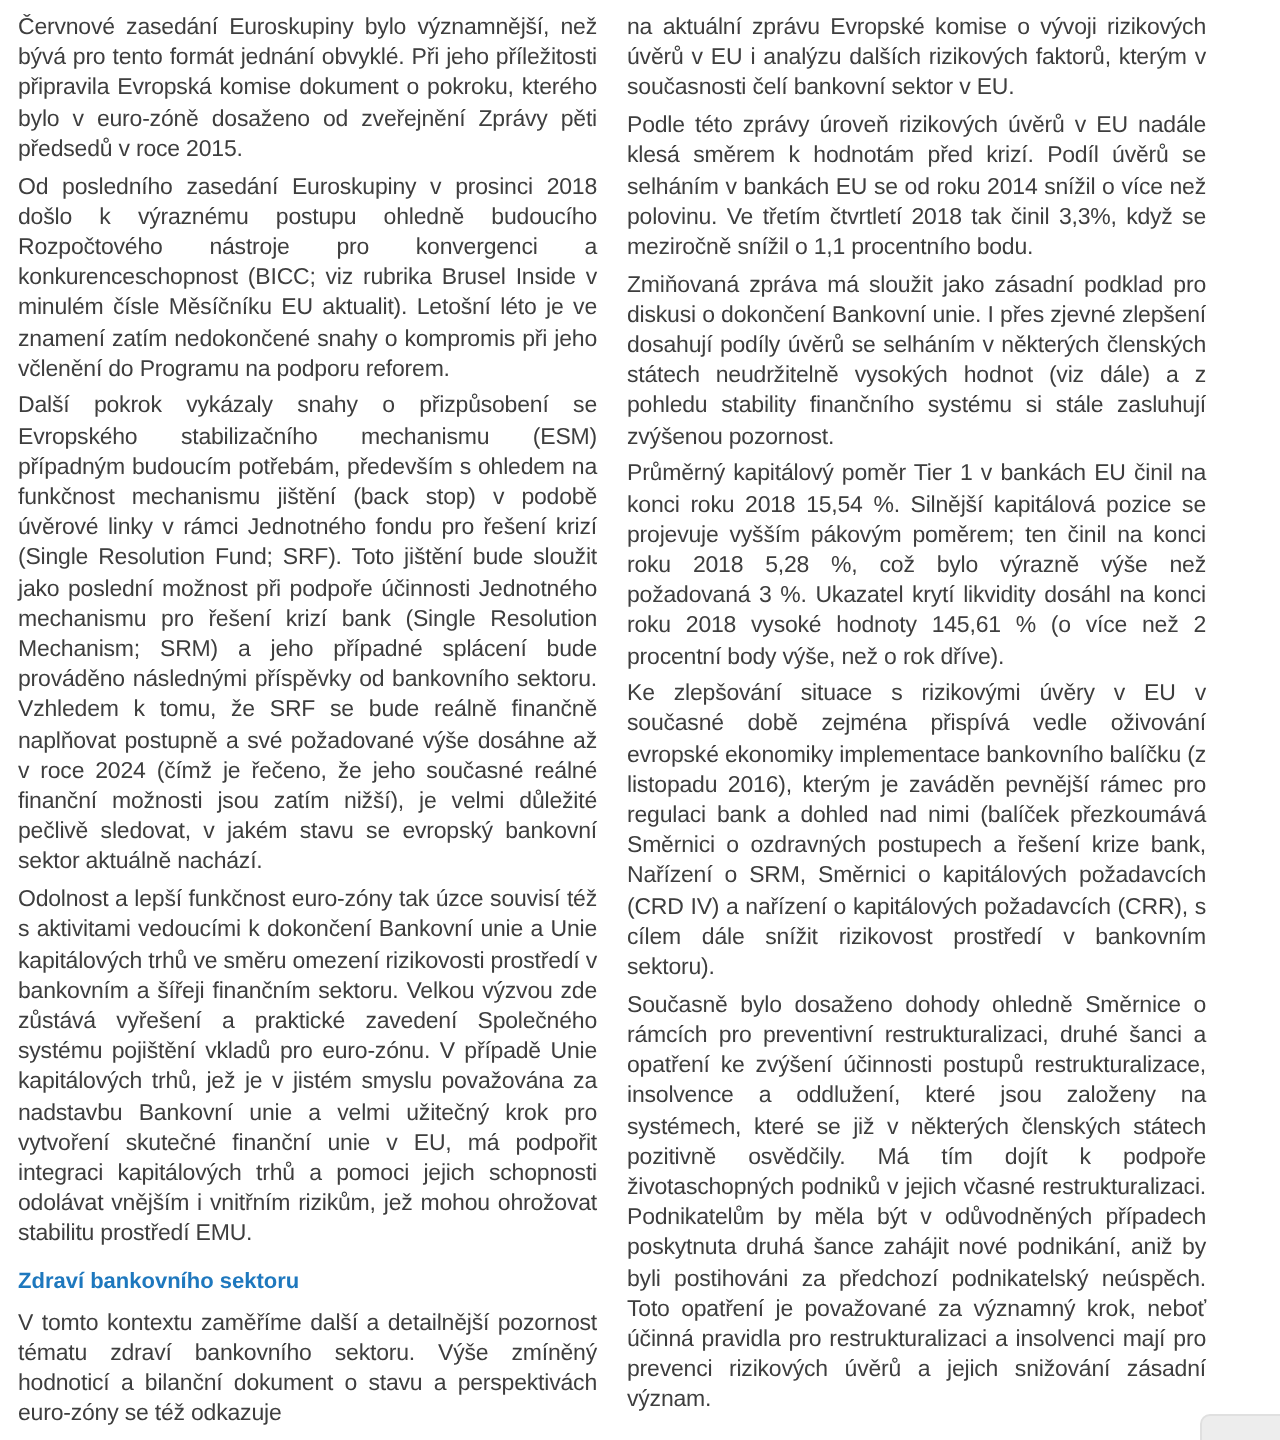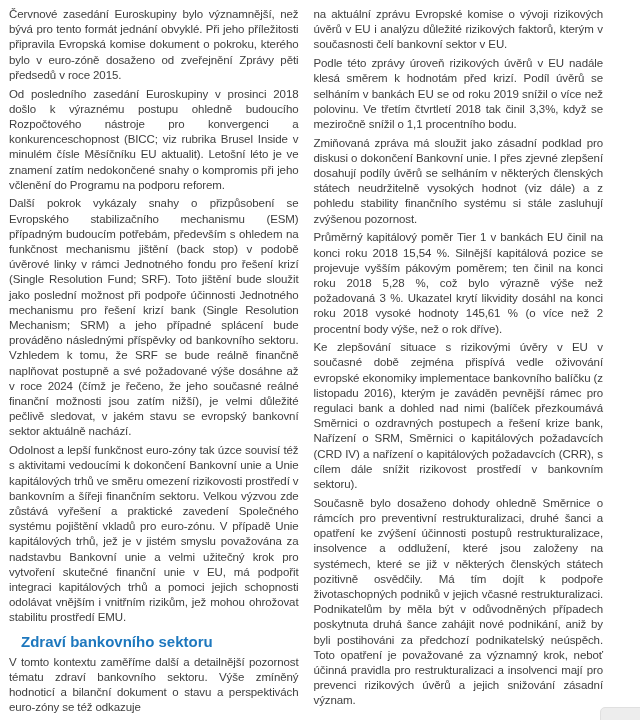--- a/index.html
+++ b/index.html
@@ -30,24 +30,24 @@
   .col p {
     margin: 0 0 3.5px 0;
     font-size: 11.5px;
     line-height: 15.2px;
     letter-spacing: -0.1px;
     color: #3e3e3e;
     text-align: justify;
     text-justify: inter-word;
   }
   .section-heading {
-    font-size: 15px;
+    font-size: 11px;
     font-weight: bold;
     color: #1e78be;
-    margin: 6px 0 4px 12px;
+    margin: 6px 0 4px 0;
     letter-spacing: 0;
     line-height: 19px;
   }
   .corner-artifact {
     position: absolute;
     right: -10px;
     bottom: -7px;
     width: 48px;
     height: 18px;
     background: #ededed;
@@ -63,22 +63,22 @@
   <div class="col">
     <p>Červnové zasedání Euroskupiny bylo významnější, než bývá pro tento formát jednání obvyklé. Při jeho příležitosti připravila Evropská komise dokument o pokroku, kterého bylo v euro-zóně dosaženo od zveřejnění Zprávy pěti předsedů v roce 2015.</p>
     <p>Od posledního zasedání Euroskupiny v prosinci 2018 došlo k výraznému postupu ohledně budoucího Rozpočtového nástroje pro konvergenci a konkurenceschopnost (BICC; viz rubrika Brusel Inside v minulém čísle Měsíčníku EU aktualit). Letošní léto je ve znamení zatím nedokončené snahy o kompromis při jeho včlenění do Programu na podporu reforem.</p>
     <p>Další pokrok vykázaly snahy o přizpůsobení se Evropského stabilizačního mechanismu (ESM) případným budoucím potřebám, především s ohledem na funkčnost mechanismu jištění (back stop) v podobě úvěrové linky v rámci Jednotného fondu pro řešení krizí (Single Resolution Fund; SRF). Toto jištění bude sloužit jako poslední možnost při podpoře účinnosti Jednotného mechanismu pro řešení krizí bank (Single Resolution Mechanism; SRM) a jeho případné splácení bude prováděno následnými příspěvky od bankovního sektoru. Vzhledem k tomu, že SRF se bude reálně finančně naplňovat postupně a své požadované výše dosáhne až v roce 2024 (čímž je řečeno, že jeho současné reálné finanční možnosti jsou zatím nižší), je velmi důležité pečlivě sledovat, v jakém stavu se evropský bankovní sektor aktuálně nachází.</p>
     <p>Odolnost a lepší funkčnost euro-zóny tak úzce souvisí též s aktivitami vedoucími k dokončení Bankovní unie a Unie kapitálových trhů ve směru omezení rizikovosti prostředí v bankovním a šířeji finančním sektoru. Velkou výzvou zde zůstává vyřešení a praktické zavedení Společného systému pojištění vkladů pro euro-zónu. V případě Unie kapitálových trhů, jež je v jistém smyslu považována za nadstavbu Bankovní unie a velmi užitečný krok pro vytvoření skutečné finanční unie v EU, má podpořit integraci kapitálových trhů a pomoci jejich schopnosti odolávat vnějším i vnitřním rizikům, jež mohou ohrožovat stabilitu prostředí EMU.</p>
     <h2 class="section-heading">Zdraví bankovního sektoru</h2>
     <p>V tomto kontextu zaměříme další a detailnější pozornost tématu zdraví bankovního sektoru. Výše zmíněný hodnoticí a bilanční dokument o stavu a perspektivách euro-zóny se též odkazuje</p>
   </div>
 
   <div class="col">
-    <p>na aktuální zprávu Evropské komise o vývoji rizikových úvěrů v EU i analýzu důležité rizikových faktorů, kterým v současnosti čelí bankovní sektor v EU.</p>
-    <p>Podle této zprávy úroveň rizikových úvěrů v EU nadále klesá směrem k hodnotám před krizí. Podíl úvěrů se selháním v bankách EU se od roku 2019 snížil o více než polovinu. Ve třetím čtvrtletí 2018 tak činil 3,3%, když se meziročně snížil o 1,1 procentního bodu.</p>
+    <p>na aktuální zprávu Evropské komise o vývoji rizikových úvěrů v EU i analýzu dalších rizikových faktorů, kterým v současnosti čelí bankovní sektor v EU.</p>
+    <p>Podle této zprávy úroveň rizikových úvěrů v EU nadále klesá směrem k hodnotám před krizí. Podíl úvěrů se selháním v bankách EU se od roku 2014 snížil o více než polovinu. Ve třetím čtvrtletí 2018 tak činil 3,3%, když se meziročně snížil o 1,1 procentního bodu.</p>
     <p>Zmiňovaná zpráva má sloužit jako zásadní podklad pro diskusi o dokončení Bankovní unie. I přes zjevné zlepšení dosahují podíly úvěrů se selháním v některých členských státech neudržitelně vysokých hodnot (viz dále) a z pohledu stability finančního systému si stále zasluhují zvýšenou pozornost.</p>
     <p>Průměrný kapitálový poměr Tier 1 v bankách EU činil na konci roku 2018 15,54 %. Silnější kapitálová pozice se projevuje vyšším pákovým poměrem; ten činil na konci roku 2018 5,28 %, což bylo výrazně výše než požadovaná 3 %. Ukazatel krytí likvidity dosáhl na konci roku 2018 vysoké hodnoty 145,61 % (o více než 2 procentní body výše, než o rok dříve).</p>
     <p>Ke zlepšování situace s rizikovými úvěry v EU v současné době zejména přispívá vedle oživování evropské ekonomiky implementace bankovního balíčku (z listopadu 2016), kterým je zaváděn pevnější rámec pro regulaci bank a dohled nad nimi (balíček přezkoumává Směrnici o ozdravných postupech a řešení krize bank, Nařízení o SRM, Směrnici o kapitálových požadavcích (CRD IV) a nařízení o kapitálových požadavcích (CRR), s cílem dále snížit rizikovost prostředí v bankovním sektoru).</p>
     <p>Současně bylo dosaženo dohody ohledně Směrnice o rámcích pro preventivní restrukturalizaci, druhé šanci a opatření ke zvýšení účinnosti postupů restrukturalizace, insolvence a oddlužení, které jsou založeny na systémech, které se již v některých členských státech pozitivně osvědčily. Má tím dojít k podpoře životaschopných podniků v jejich včasné restrukturalizaci. Podnikatelům by měla být v odůvodněných případech poskytnuta druhá šance zahájit nové podnikání, aniž by byli postihováni za předchozí podnikatelský neúspěch. Toto opatření je považované za významný krok, neboť účinná pravidla pro restrukturalizaci a insolvenci mají pro prevenci rizikových úvěrů a jejich snižování zásadní význam.</p>
   </div>
 
 </div>
 
 <div class="corner-artifact"></div>
 

